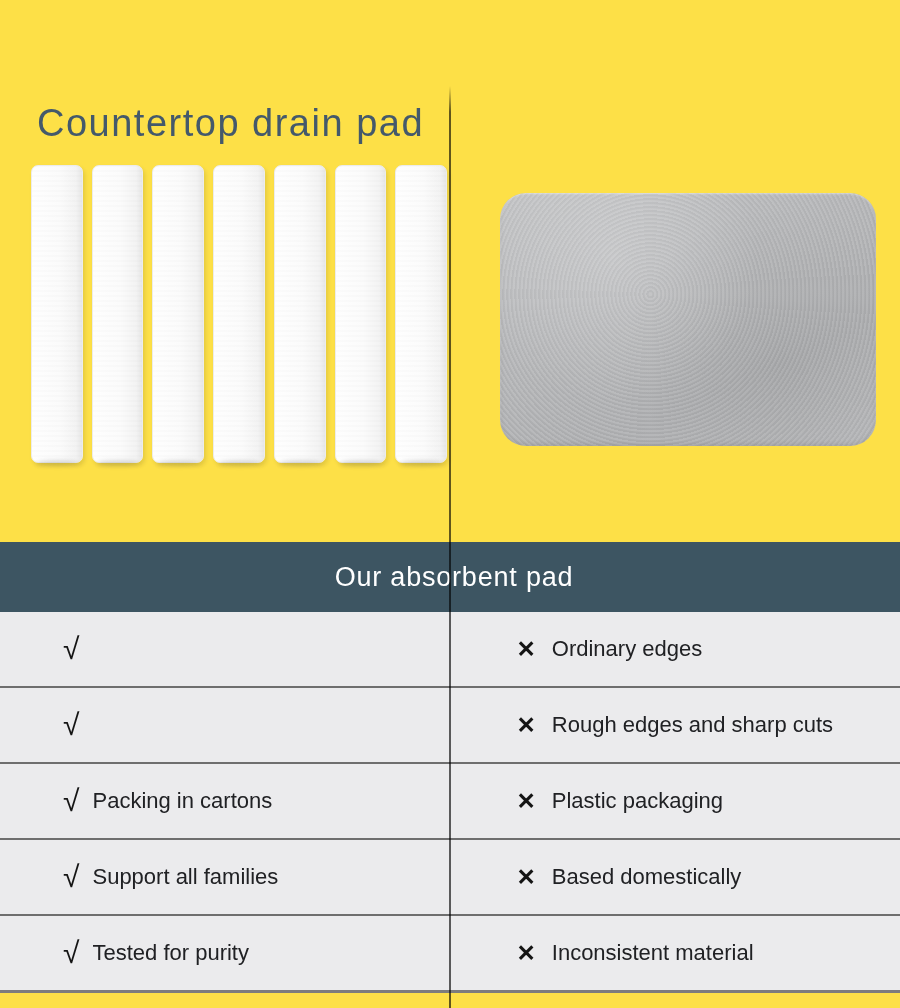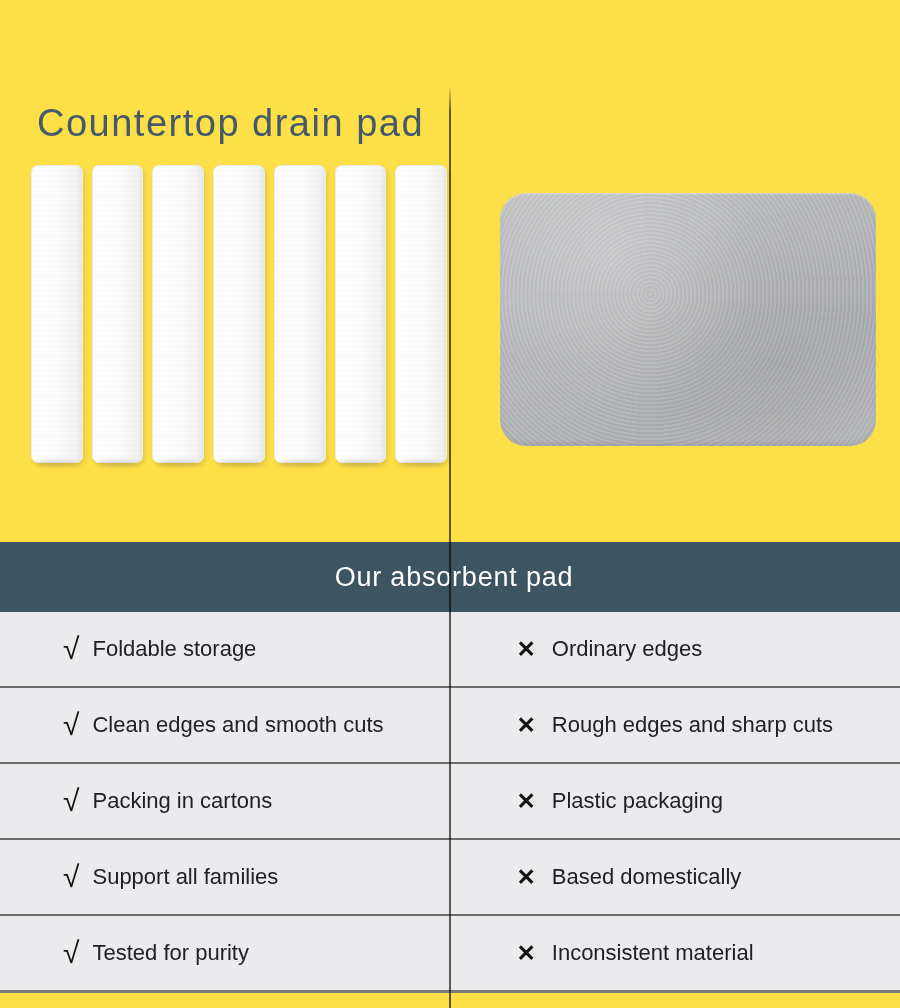--- a/index.html
+++ b/index.html
@@ -180,32 +180,30 @@
 
   <div class="table">
     <div class="thead">
       <div class="th">Our absorbent pad</div>
     </div>
     <div class="tbody">
 
       <div class="trow">
         <div class="tcell left">
           <span class="icon-check">√</span>
-          <span class="feature-text">Foldable storage</span>
         </div>
         <div class="tcell right">
           <span class="icon-cross">✕</span>
           <span class="feature-text">Ordinary edges</span>
         </div>
       </div>
 
       <div class="trow">
         <div class="tcell left">
           <span class="icon-check">√</span>
-          <span class="feature-text">Clean edges and smooth cuts</span>
         </div>
         <div class="tcell right">
           <span class="icon-cross">✕</span>
           <span class="feature-text">Rough edges and sharp cuts</span>
         </div>
       </div>
 
       <div class="trow">
         <div class="tcell left">
           <span class="icon-check">√</span>

